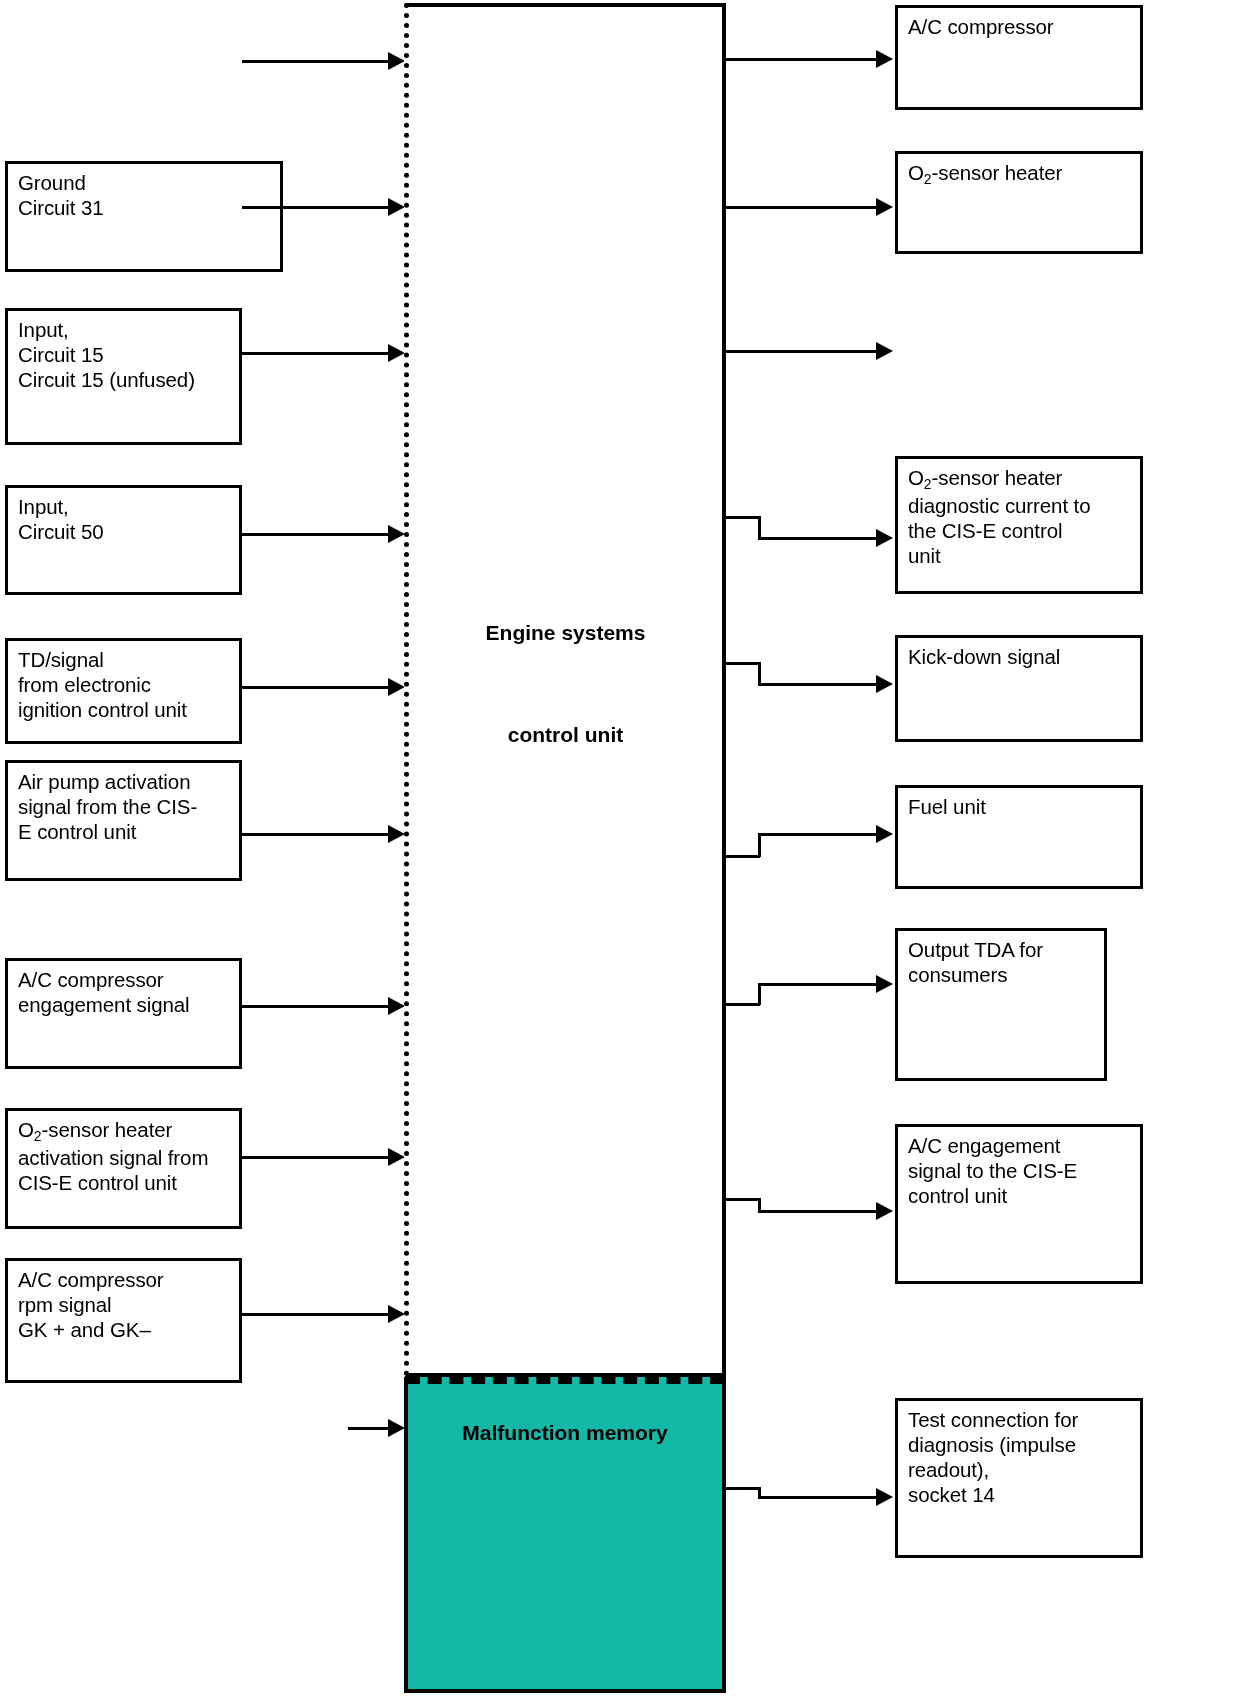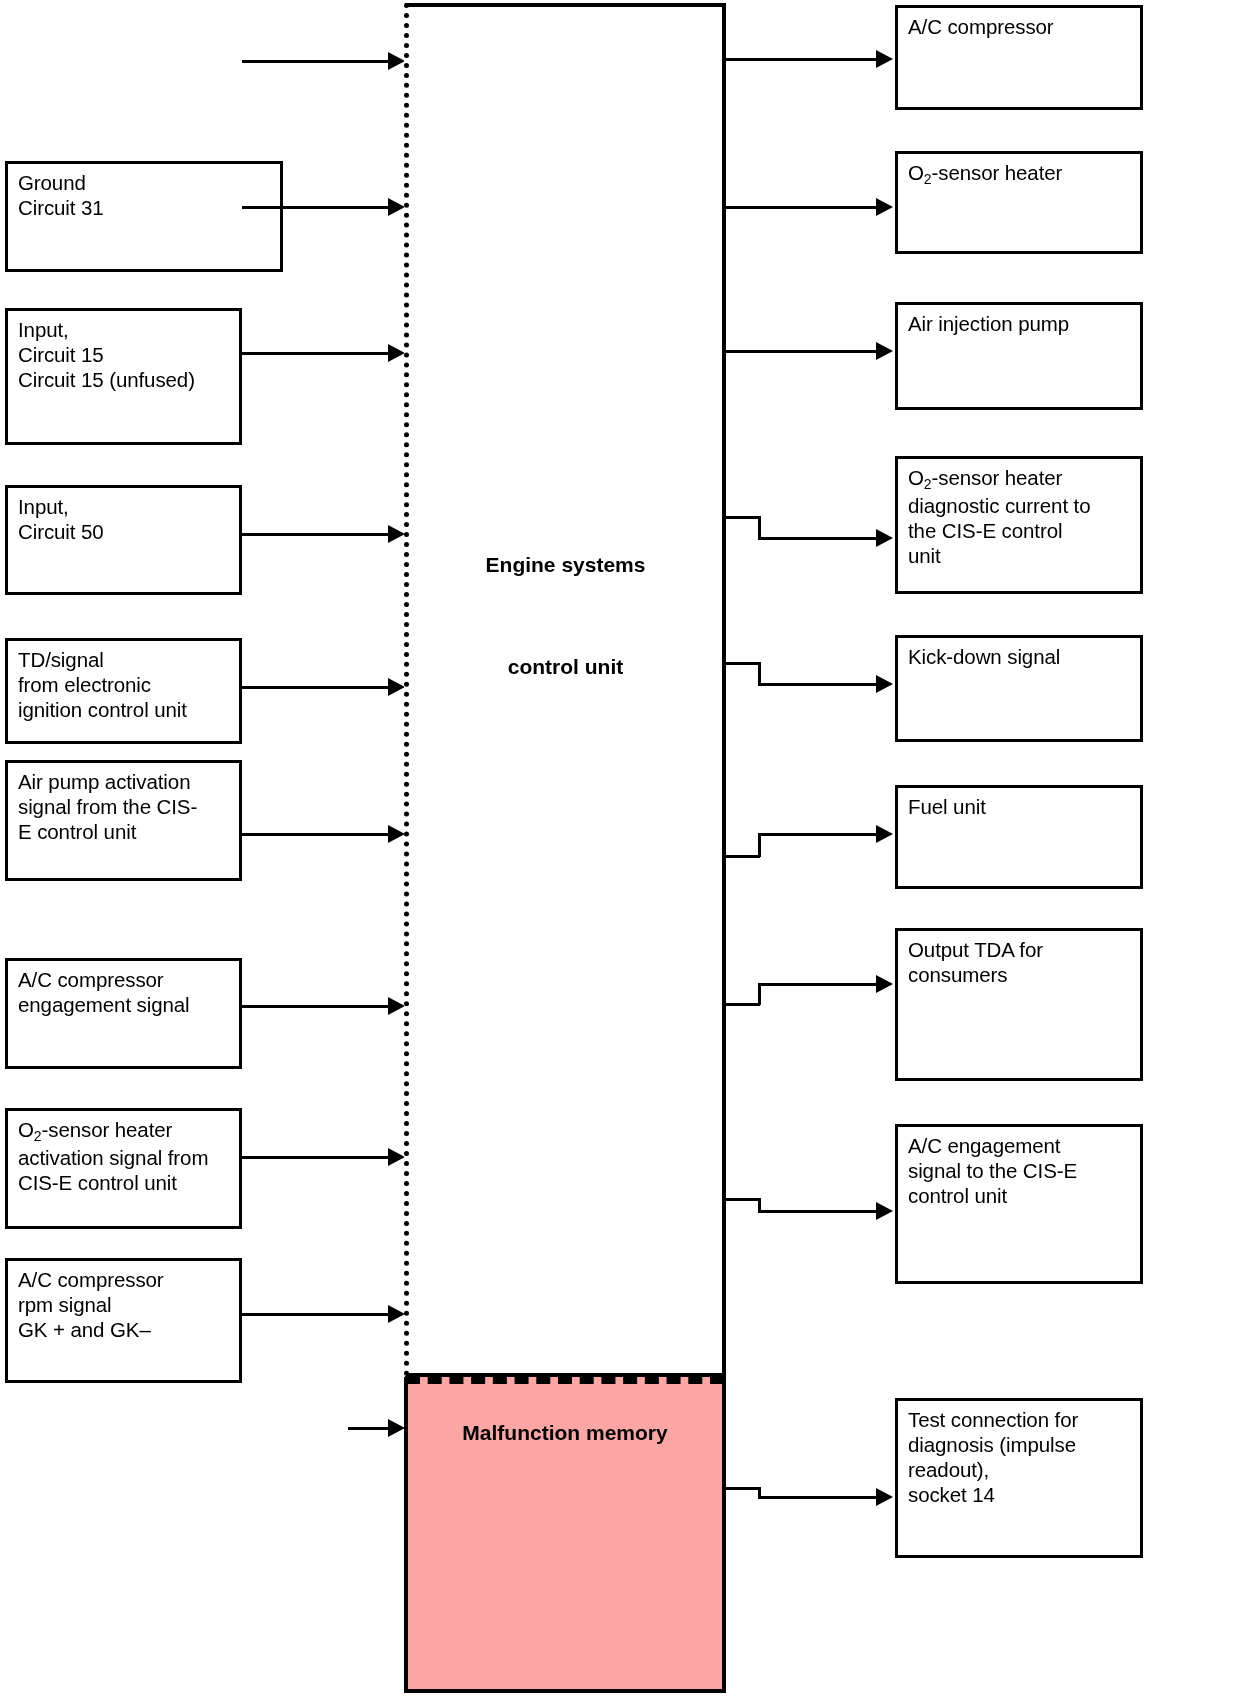--- a/index.html
+++ b/index.html
@@ -50,21 +50,21 @@
     text-align: center;
     font-size: 21px;
     font-weight: bold;
     line-height: 51px;
     color: #000;
     white-space: pre-line;
   }
   #mem {
     position: absolute;
     box-sizing: border-box;
-    background: #fca5a5;
+    background: #14b8a6;
     border: 4px solid #000000;
     border-top: none;
   }
   #mem-divider {
     position: absolute;
     height: 0;
     border-top: 7px dashed #000000;
   }
   #mem-title {
     position: absolute;
@@ -166,55 +166,52 @@
   <div class="arrow" style="left:388px; top:1148px;"></div>
 
   <div class="conn" style="left:242px; top:1313px; width:150px;"></div>
   <div class="arrow" style="left:388px; top:1305px;"></div>
 
   <div class="conn" style="left:242px; top:1427px; width:0px;"></div>
   <div class="arrow" style="left:388px; top:1419px;"></div>
   <div class="conn" style="left:348px; top:1427px; width:44px;"></div>
 
   <div id="ecu" style="left:404px; top:3px; width:322px; height:1374px;">
-    <div id="ecu-title" style="top:532px;">Engine systems
+    <div id="ecu-title" style="top:600px;">Engine systems
 
 control unit</div>
   </div>
 
   <div id="mem" style="left:404px; top:1377px; width:322px; height:316px;">
     <div id="mem-title" style="top:44px;">Malfunction memory</div>
   </div>
   <div id="mem-divider" style="left:406px; top:1377px; width:318px;"></div>
 
   <div class="node" style="left:895px; top:5px; width:248px; height:105px;">
     <div class="txt">A/C compressor</div>
   </div>
 
   <div class="node" style="left:895px; top:151px; width:248px; height:103px;">
     <div class="txt">O<sub>2</sub>-sensor heater</div>
   </div>
 
-  <div class="node" style="left:895px; top:302px; width:248px; height:108px;">
-    <div class="txt">Air injection pump</div>
-  </div>
 
   <div class="node" style="left:895px; top:456px; width:248px; height:138px;">
     <div class="txt">O<sub>2</sub>-sensor heater<br>diagnostic current to<br>the CIS-E control<br>unit</div>
   </div>
 
   <div class="node" style="left:895px; top:635px; width:248px; height:107px;">
     <div class="txt">Kick-down signal</div>
   </div>
 
   <div class="node" style="left:895px; top:785px; width:248px; height:104px;">
     <div class="txt">Fuel unit</div>
   </div>
 
-  <div class="node" style="left:895px; top:928px; width:248px; height:153px;">
+  <div class="node" style="left:895px; top:928px; width:212px; height:153px;">
     <div class="txt">Output TDA for<br>consumers</div>
   </div>
 
   <div class="node" style="left:895px; top:1124px; width:248px; height:160px;">
     <div class="txt">A/C engagement<br>signal to the CIS-E<br>control unit</div>
   </div>
 
   <div class="node" style="left:895px; top:1398px; width:248px; height:160px;">
     <div class="txt">Test connection for<br>diagnosis (impulse<br>readout),<br>socket 14</div>
   </div>

